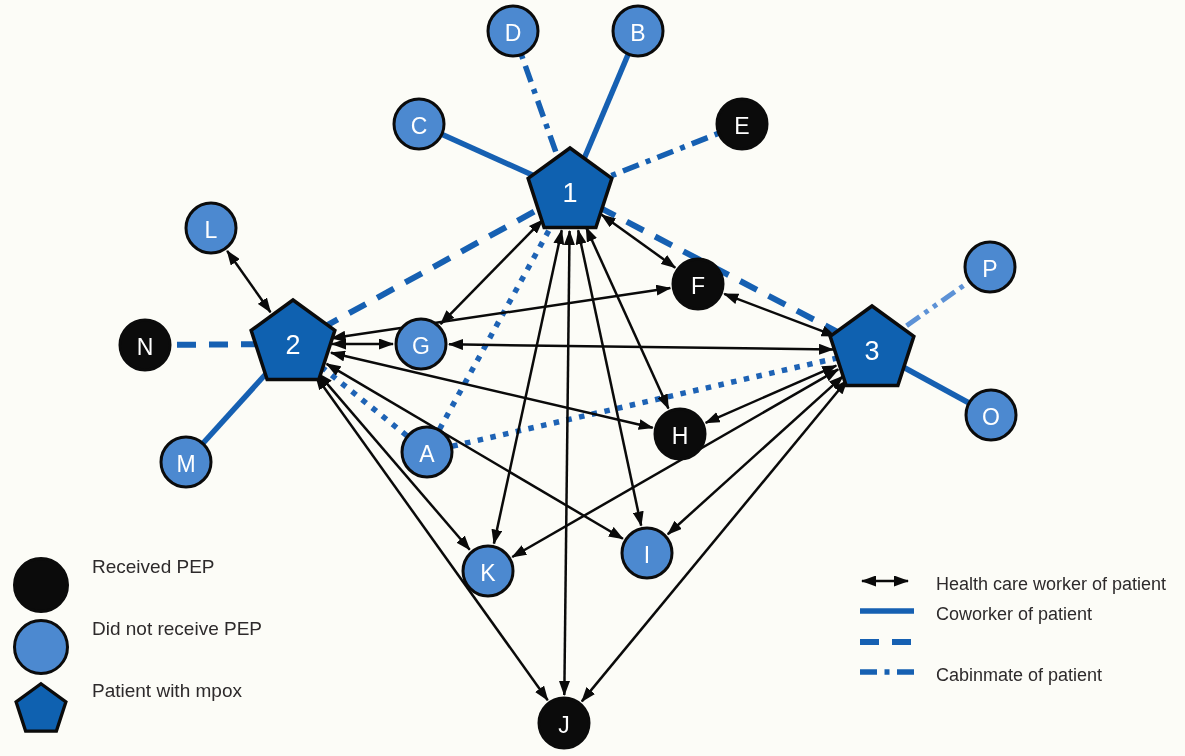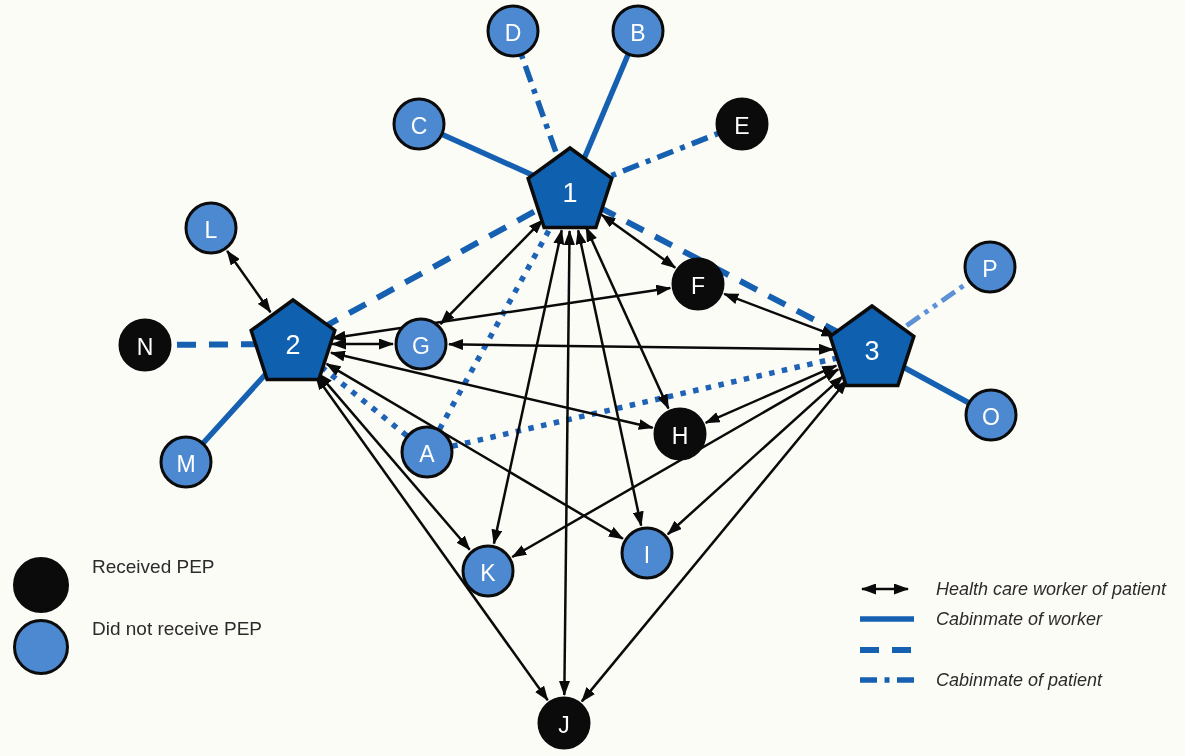--- a/index.html
+++ b/index.html
@@ -7,21 +7,21 @@
   .stage{position:relative;width:1185px;height:756px;overflow:hidden;background:#fcfcf7;}
   #graph-svg{position:absolute;left:0;top:0;}
   
   .legend-left{position:absolute;left:12px;top:556px;}
   .lrow{display:flex;height:62px;}
   .lsym{width:58px;height:58px;display:flex;align-items:center;justify-content:center;flex:0 0 58px;}
   .lsym .disc{width:50px;height:50px;border-radius:50%;border:3px solid #0b0b0b;box-sizing:content-box;}
   .llabel{margin-left:22px;font-size:19px;color:#2d2a2b;white-space:nowrap;}
   
   .legend-right{position:absolute;left:846px;top:574px;}
-  .erow{display:flex;align-items:center;height:30.3px;font-style:italic;}
+  .erow{display:flex;height:30.3px;}
   .esym{width:78px;height:14px;flex:0 0 78px;display:flex;align-items:center;}
   .elabel{margin-left:12px;font-size:18px;color:#2d2a2b;white-space:nowrap;}
 </style>
 </head>
 <body>
 
 <div class="stage" id="stage" style="background: rgb(252, 252, 247);">
   <svg id="graph-svg" width="1185" height="756" viewBox="0 0 1185 756">
       <defs>
         <marker id="ah" markerUnits="userSpaceOnUse" markerWidth="15" markerHeight="11" refX="14" refY="5.5" orient="auto-start-reverse">
@@ -144,38 +144,46 @@
           <div class="disc" style="background: rgb(11, 11, 11);"></div>
         </span>
       <span class="llabel">Received PEP</span>
     </div>
     <div class="lrow">
       <span class="lsym">
           <div class="disc" style="background: rgb(76, 137, 208);"></div>
         </span>
       <span class="llabel">Did not receive PEP</span>
     </div>
+    <div class="lrow">
+      <span class="lsym">
+          <svg width="62" height="60" viewBox="0 0 62 60">
+            <path d="M0.00,-28.00L26.63,-8.65L16.46,22.65L-16.46,22.65L-26.63,-8.65Z" transform="translate(31,31)" fill="#0f61b0" stroke="#0b0b0b" stroke-width="3.5"></path>
+          </svg>
+        </span>
+      <span class="llabel">Patient with mpox</span>
+    </div>
   </div>
 
   <div class="legend-right">
     <div class="erow">
       <span class="esym">
           <svg width="78" height="14" viewBox="0 0 78 14">
             <line y1="7" y2="7" x1="16" x2="62" stroke="#0a0a0a" stroke-width="2.5" marker-start="url(#ah)" marker-end="url(#ah)"></line>
           </svg>
         </span>
       <span class="elabel">Health care worker of patient</span>
     </div>
     <div class="erow">
       <span class="esym">
           <svg width="78" height="14" viewBox="0 0 78 14">
             <line y1="7" y2="7" x1="14" x2="68" stroke="#1660b2" stroke-width="5.5"></line>
           </svg>
         </span>
-      <span class="elabel">Cabinmate of worker</span>
+      <span class="elabel">Coworker of patient</span>
     </div>
     <div class="erow">
       <span class="esym">
           <svg width="78" height="14" viewBox="0 0 78 14">
             <line y1="7" y2="7" x1="14" x2="68" stroke="#1660b2" stroke-width="6" stroke-dasharray="19,13"></line>
           </svg>
         </span>
     </div>
     <div class="erow">
       <span class="esym">

